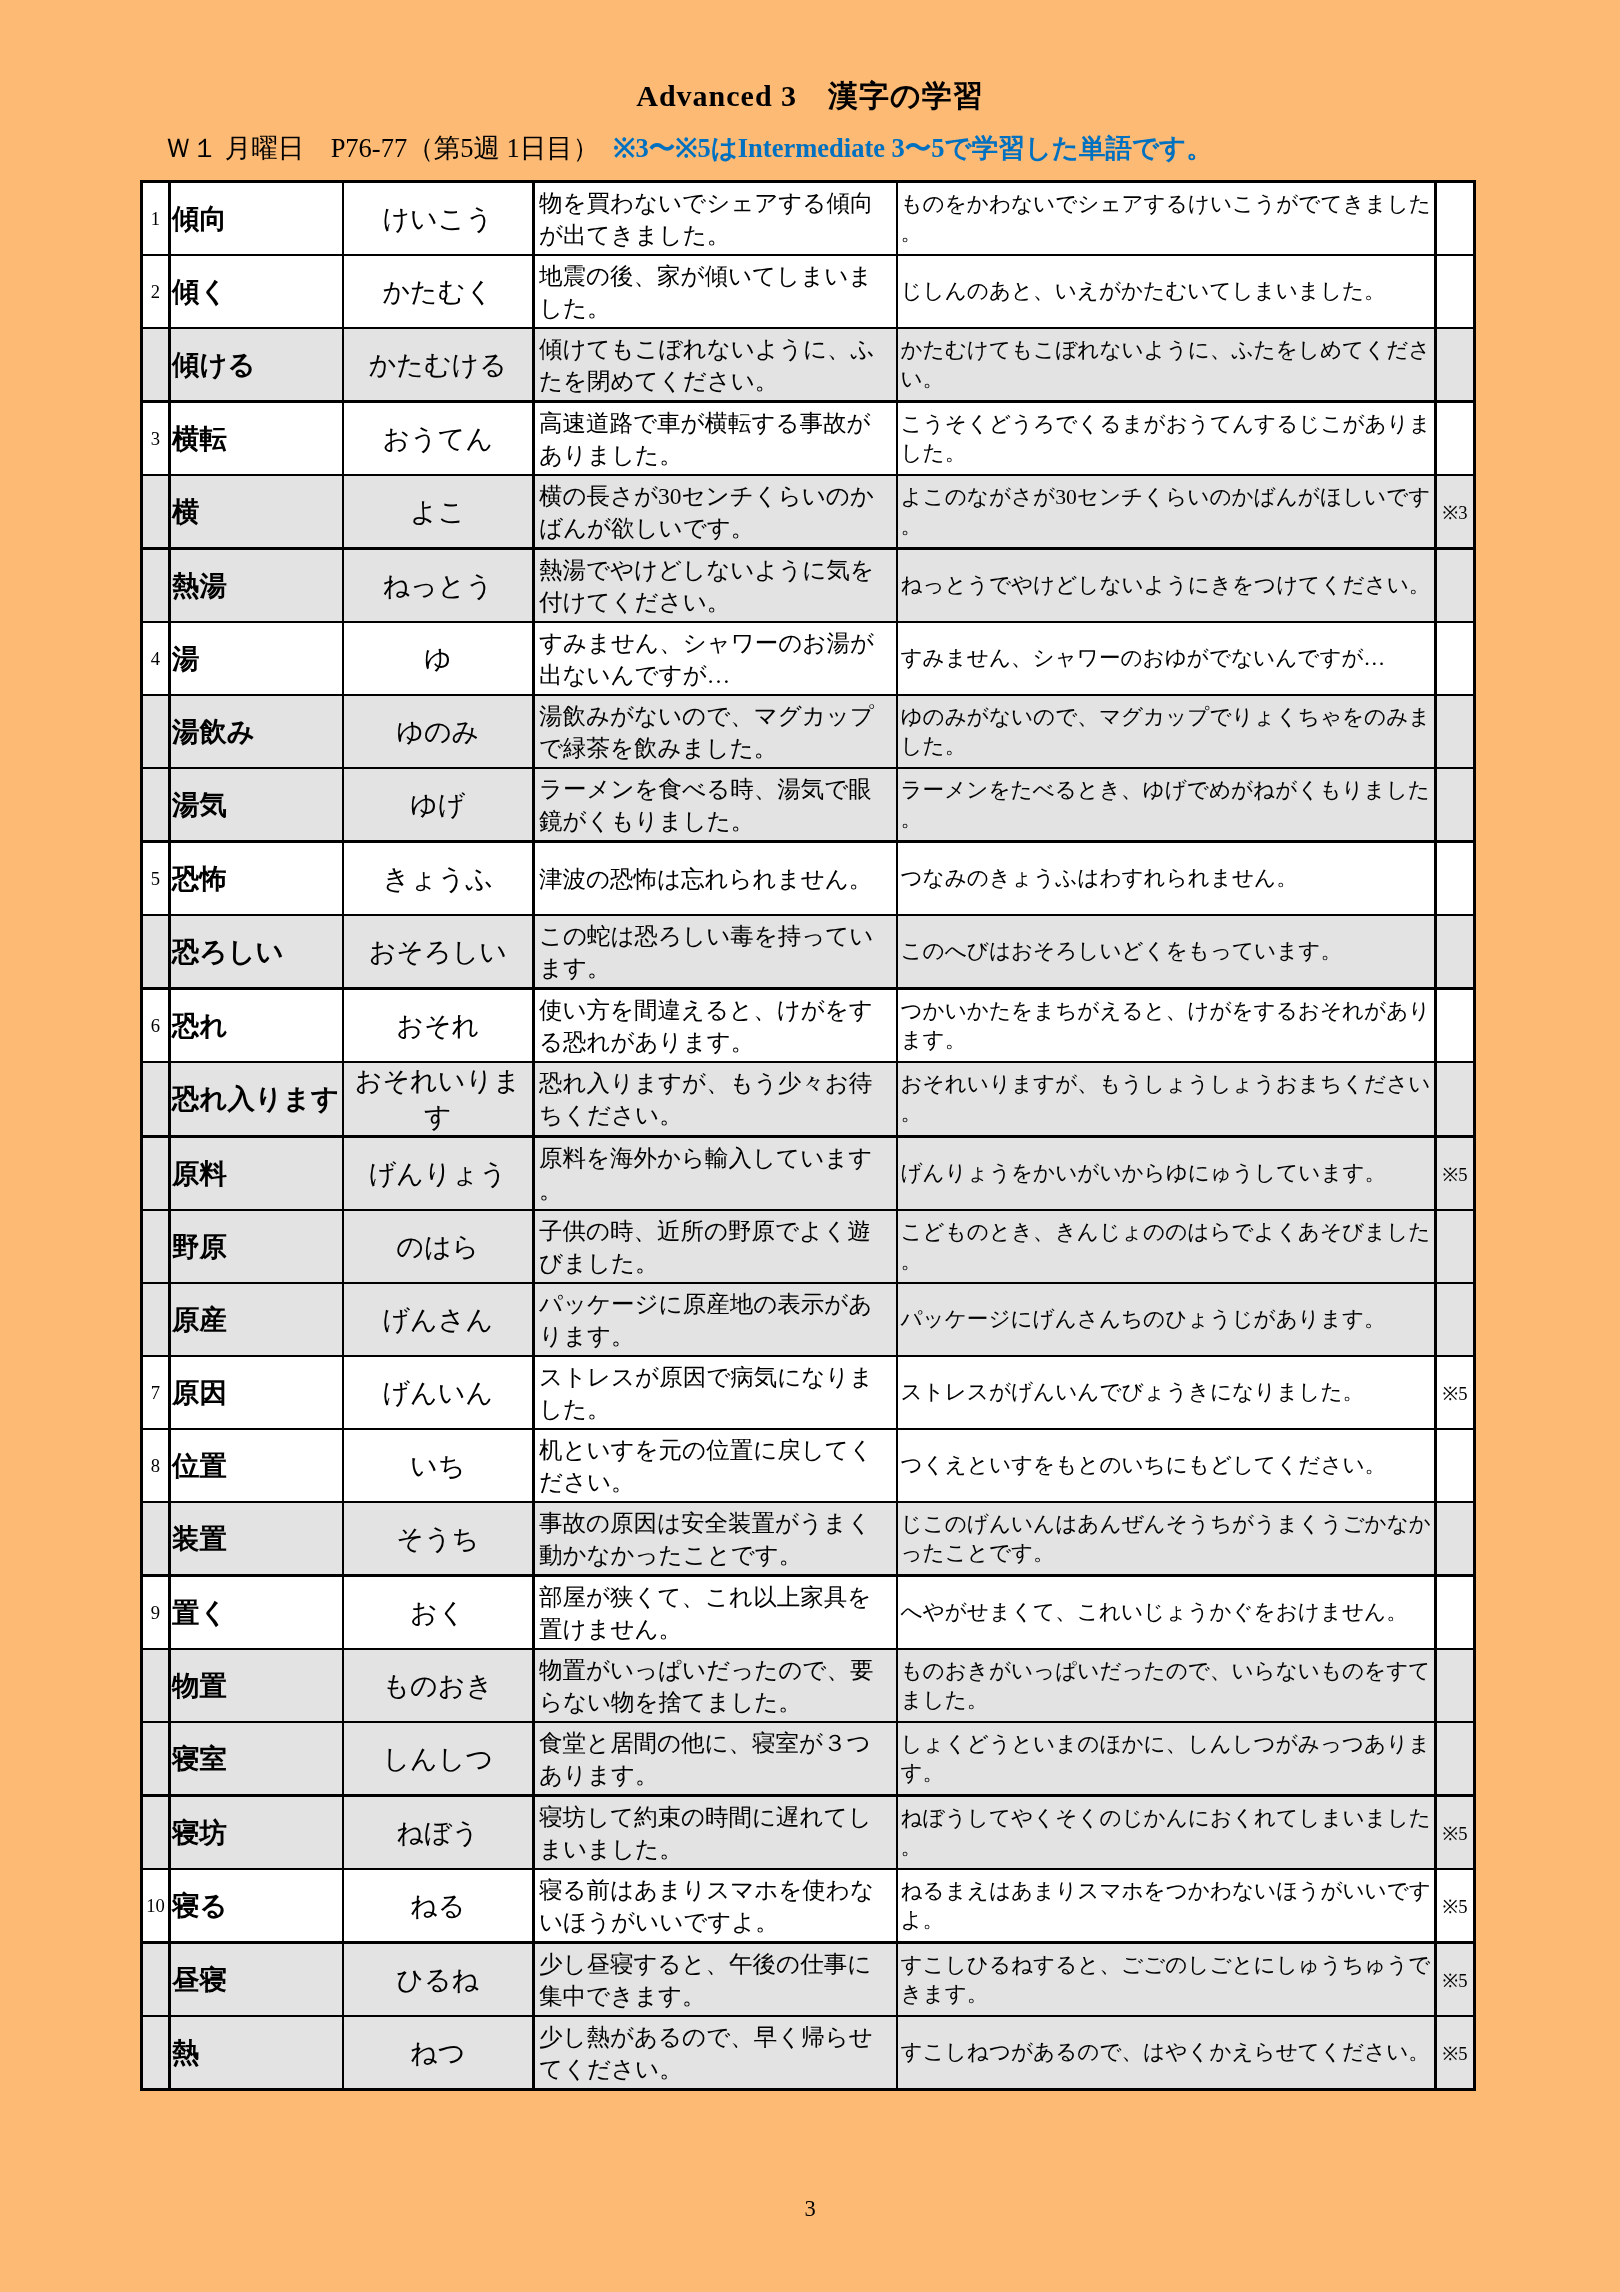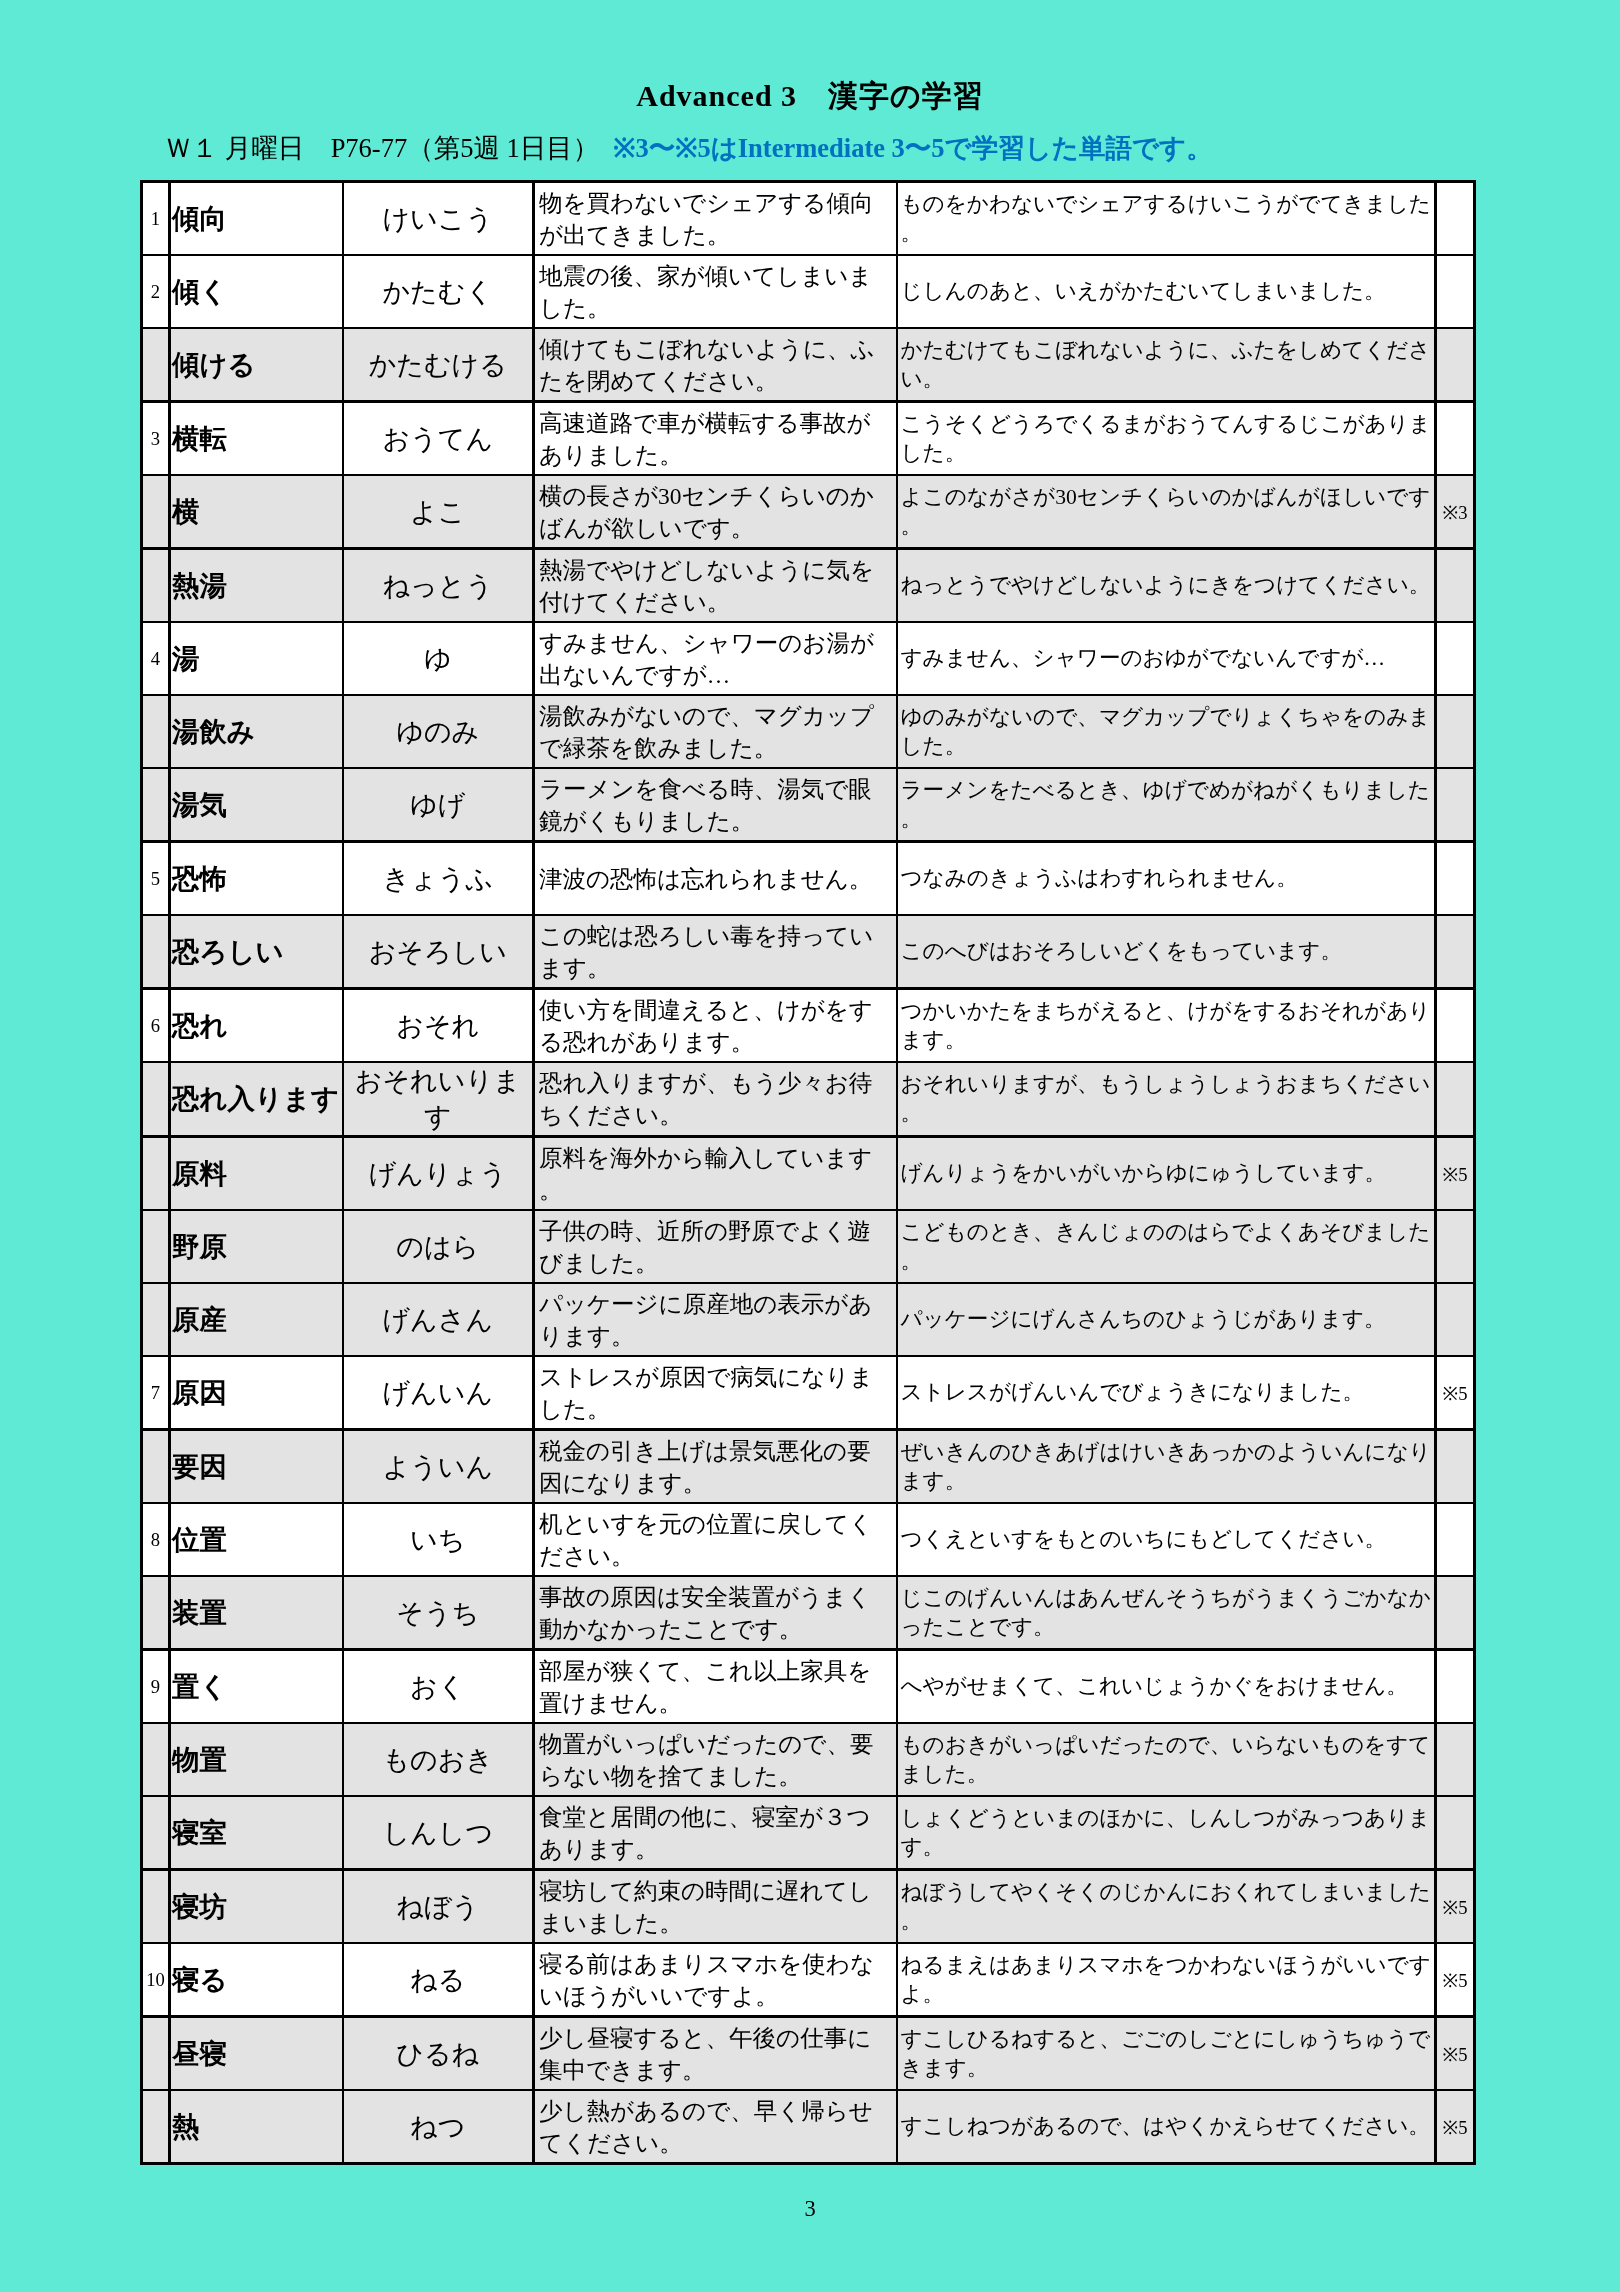--- a/index.html
+++ b/index.html
@@ -1,17 +1,17 @@
 <!DOCTYPE html>
 <html style="--note-blue: #0070c0; --shaded-row: #e3e3e3;"><head>
 <meta charset="utf-8">
 <style>
   html,body { margin:0; padding:0; background:#ffffff; }
   .page {
-    position:relative; width:1620px; height:2293px; background:#5eead4;
+    position:relative; width:1620px; height:2293px; background:#fdba74;
     font-family:"Liberation Serif","DejaVu Serif",serif; color:#000;
     overflow:hidden;
   }
   .title {
     position:absolute; top:76px; left:0; width:100%;
     text-align:center; font-size:30px; font-weight:bold; letter-spacing:1px;
   }
   .subtitle {
     position:absolute; top:129px; left:165px; font-size:26.5px; white-space:nowrap;
   }
@@ -188,28 +188,20 @@
           <td class="c-note"></td>
         </tr>
         <tr>
           <td class="c-num">7</td>
           <td class="c-word">原因</td>
           <td class="c-read">げんいん</td>
           <td class="c-sent">ストレスが原因で病気になりました。</td>
           <td class="c-kana">ストレスがげんいんでびょうきになりました。</td>
           <td class="c-note">※5</td>
         </tr>
-        <tr class="shaded thick">
-          <td class="c-num"></td>
-          <td class="c-word">要因</td>
-          <td class="c-read">よういん</td>
-          <td class="c-sent">税金の引き上げは景気悪化の要因になります。</td>
-          <td class="c-kana">ぜいきんのひきあげはけいきあっかのよういんになります。</td>
-          <td class="c-note"></td>
-        </tr>
         <tr>
           <td class="c-num">8</td>
           <td class="c-word">位置</td>
           <td class="c-read">いち</td>
           <td class="c-sent">机といすを元の位置に戻してください。</td>
           <td class="c-kana">つくえといすをもとのいちにもどしてください。</td>
           <td class="c-note"></td>
         </tr>
         <tr class="shaded">
           <td class="c-num"></td>

